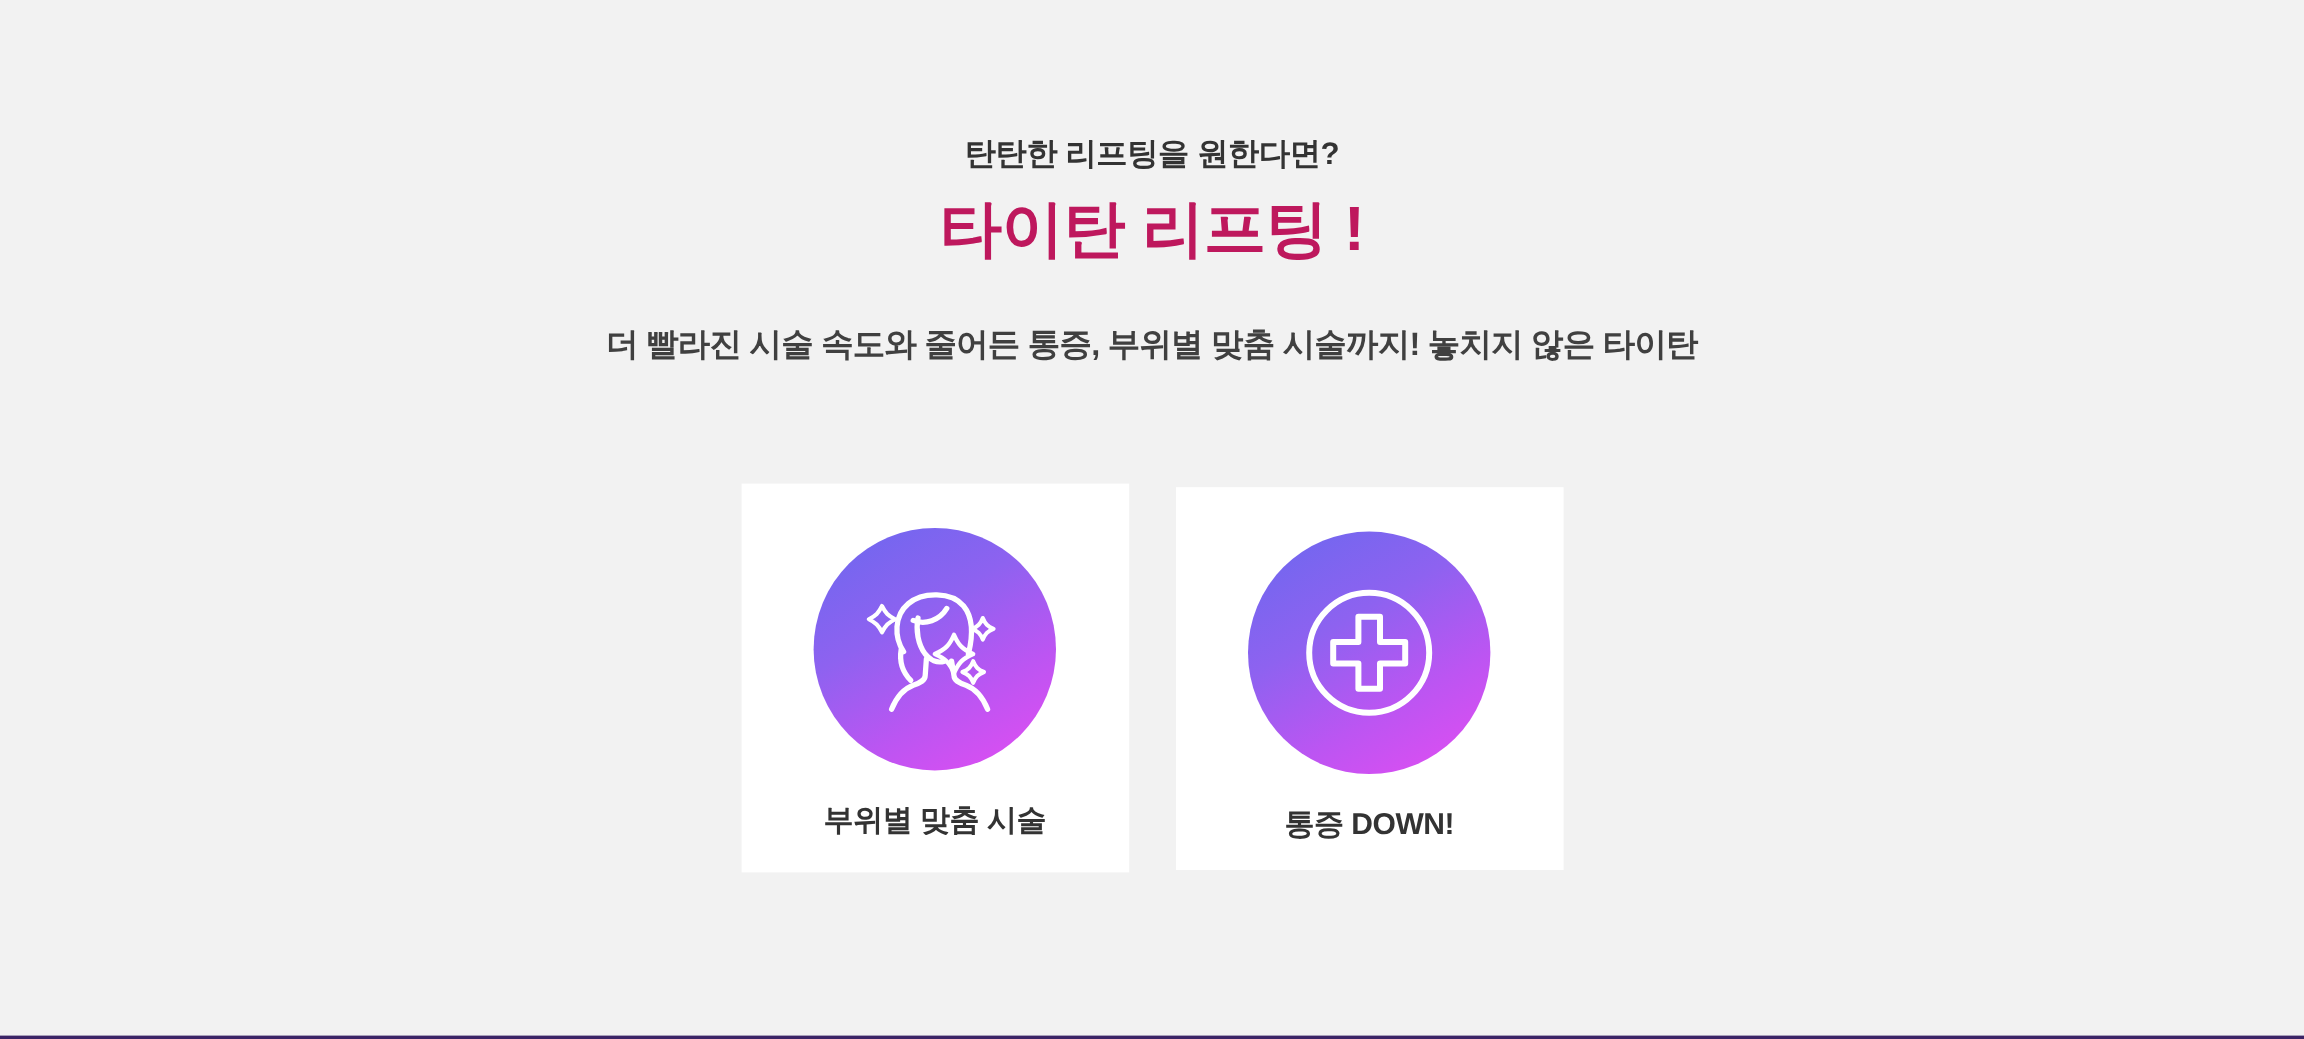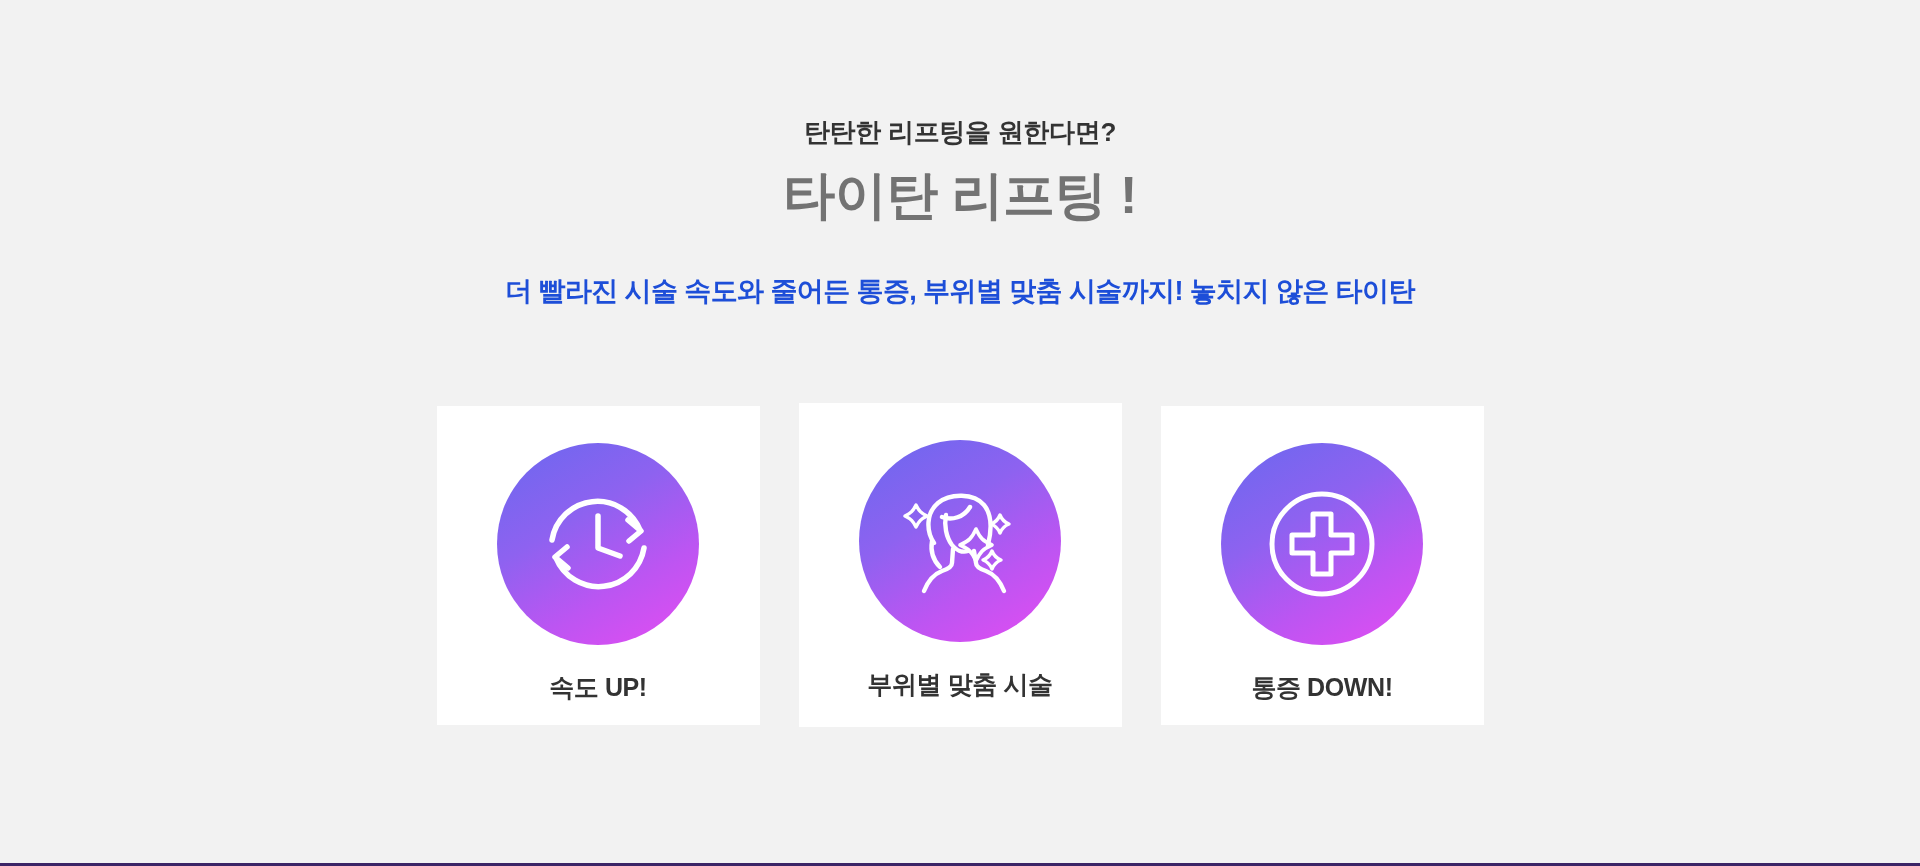--- a/index.html
+++ b/index.html
@@ -24,45 +24,46 @@
     background: #f2f2f2;
     display: flex;
     flex-direction: column;
     align-items: center;
   }
 
   
   .header {
     width: 100%;
     text-align: center;
-    padding-top: 116px;
+    padding-top: 88px;
+    margin-top: 24px;
   }
 
   .eyebrow {
     font-size: 26px;
     font-weight: 700;
     color: #333333;
     letter-spacing: -0.3px;
     line-height: 1.25;
   }
 
   .headline {
     margin-top: 16px;
     font-size: 52px;
     font-weight: 800;
-    color: #737373;
+    color: #be185d;
     letter-spacing: -0.5px;
     line-height: 1.18;
   }
 
   .subcopy {
     margin-top: 48px;
     font-size: 27px;
     font-weight: 700;
-    color: #1d4ed8;
+    color: #404040;
     letter-spacing: -0.6px;
     line-height: 1.3;
   }
 
   
   .cards {
     position: absolute;
     top: 406px;
     left: 0;
     width: 100%;
@@ -129,37 +130,20 @@
 <div class="page">
 
   <div class="header">
     <div class="eyebrow">탄탄한 리프팅을 원한다면?</div>
     <div class="headline">타이탄 리프팅 !</div>
     <div class="subcopy">더 빨라진 시술 속도와 줄어든 통증, 부위별 맞춤 시술까지! 놓치지 않은 타이탄</div>
   </div>
 
   <div class="cards">
 
-    <div class="card">
-      <div class="icon-circle">
-        <span>
-          <svg width="132" height="132" viewBox="0 0 132 132" fill="none" xmlns="http://www.w3.org/2000/svg">
-
-            <path d="M20 62 A46 46 0 0 1 108 52" stroke="#ffffff" stroke-width="5.5" stroke-linecap="round" fill="none"></path>
-            <path d="M96 42 L109 53 L97 63" stroke="#ffffff" stroke-width="5.5" stroke-linecap="round" stroke-linejoin="round" fill="none"></path>
-
-            <path d="M112 70 A46 46 0 0 1 24 80" stroke="#ffffff" stroke-width="5.5" stroke-linecap="round" fill="none"></path>
-            <path d="M36 90 L23 79 L35 69" stroke="#ffffff" stroke-width="5.5" stroke-linecap="round" stroke-linejoin="round" fill="none"></path>
-
-            <path d="M66 38 L66 70 L88 78" stroke="#ffffff" stroke-width="5.5" stroke-linecap="round" stroke-linejoin="round" fill="none"></path>
-          </svg>
-        </span>
-      </div>
-      <div class="card-label">속도 UP!</div>
-    </div>
 
     <div class="card raised">
       <div class="icon-circle">
         <span>
           <svg width="140" height="140" viewBox="0 0 140 140" fill="none" xmlns="http://www.w3.org/2000/svg">
 
             <path d="M44 72 C36 60 36 42 48 32 C60 22 84 22 94 34 C103 45 101 62 98 74" stroke="#ffffff" stroke-width="4.4" stroke-linecap="round" fill="none"></path>
 
             <path d="M56 44 C54 54 56 66 62 74 C66 79 72 82 78 80" stroke="#ffffff" stroke-width="4.4" stroke-linecap="round" fill="none"></path>
 

